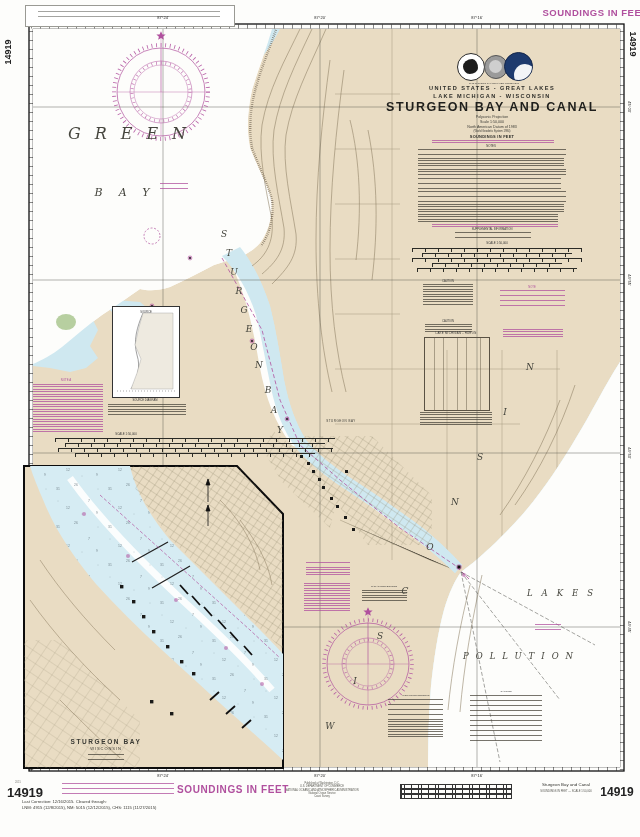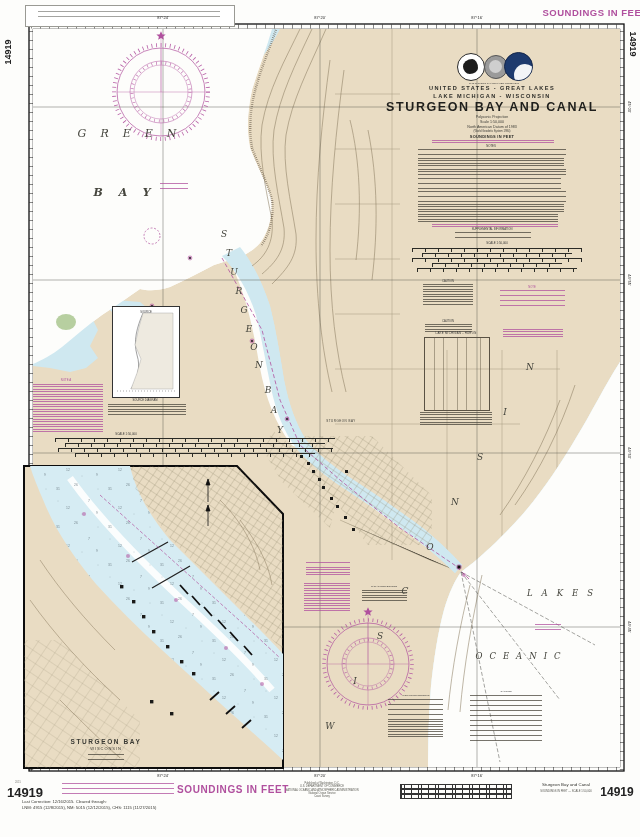--- a/index.html
+++ b/index.html
@@ -368,24 +368,24 @@
 <div class="ft" style="left:362px;top:590px;width:45px;height:11px;"></div>
 <div class="ftm" style="left:306px;top:562px;width:44px;height:15px;"></div>
 <div class="ftm" style="left:304px;top:583px;width:46px;height:30px;"></div>
 <div class="ftm" style="left:160px;top:183px;width:28px;height:6px;"></div>
 <div class="ftm" style="left:535px;top:624px;width:26px;height:6px;"></div>
 <span class="lbl s50" style="left:416px;top:695px;font-size:5px;color:#333;" data-name="pollution-header">POLLUTION REPORTS</span>
 <div class="ft" style="left:388px;top:699px;width:55px;height:38px;"></div>
 <span class="lbl s50" style="left:506px;top:691px;font-size:5px;color:#333;" data-name="caution3-header">CAUTION</span>
 <div class="ft" style="left:470px;top:695px;width:72px;height:46px;"></div>
 
-<span class="lbl serifit" style="left:127px;top:133px;font-size:11px;letter-spacing:14px;padding-left:14px;" data-name="green-bay-label-1">GREEN</span>
-<span class="lbl serifit" style="left:122px;top:192px;font-size:11px;letter-spacing:16px;padding-left:16px;font-weight:bold;" data-name="green-bay-label-2">BAY</span>
+<span class="lbl serifit" style="left:127px;top:133px;font-size:16px;letter-spacing:14px;padding-left:14px;" data-name="green-bay-label-1">GREEN</span>
+<span class="lbl serifit" style="left:122px;top:192px;font-size:11px;letter-spacing:16px;padding-left:16px;" data-name="green-bay-label-2">BAY</span>
 <span class="lbl serifit" style="left:560px;top:593px;font-size:8.5px;letter-spacing:9px;padding-left:9px;" data-name="lake-michigan-label-1">LAKES</span>
-<span class="lbl serifit" style="left:518px;top:656px;font-size:8.5px;letter-spacing:7px;padding-left:7px;" data-name="lake-michigan-label-2">OCEANIC</span>
+<span class="lbl serifit" style="left:518px;top:656px;font-size:8.5px;letter-spacing:7px;padding-left:7px;" data-name="lake-michigan-label-2">POLLUTION</span>
 <span class="lbl s60" style="left:341px;top:421px;font-size:5px;letter-spacing:.8px;color:#3a3a35;" data-name="city-label">STURGEON BAY</span>
 
 <div data-scatter="scatter.sturgeon" id="sturgeon-letters" data-name="sturgeon-bay-letters">
       <span data-name="scatter-letter" style="left: 224px; top: 234px;">S</span>
       <span data-name="scatter-letter" style="left: 229px; top: 253px;">T</span>
       <span data-name="scatter-letter" style="left: 234px; top: 272px;">U</span>
       <span data-name="scatter-letter" style="left: 239px; top: 291px;">R</span>
       <span data-name="scatter-letter" style="left: 244px; top: 310px;">G</span>
       <span data-name="scatter-letter" style="left: 249px; top: 329px;">E</span>
       <span data-name="scatter-letter" style="left: 254px; top: 347px;">O</span>

